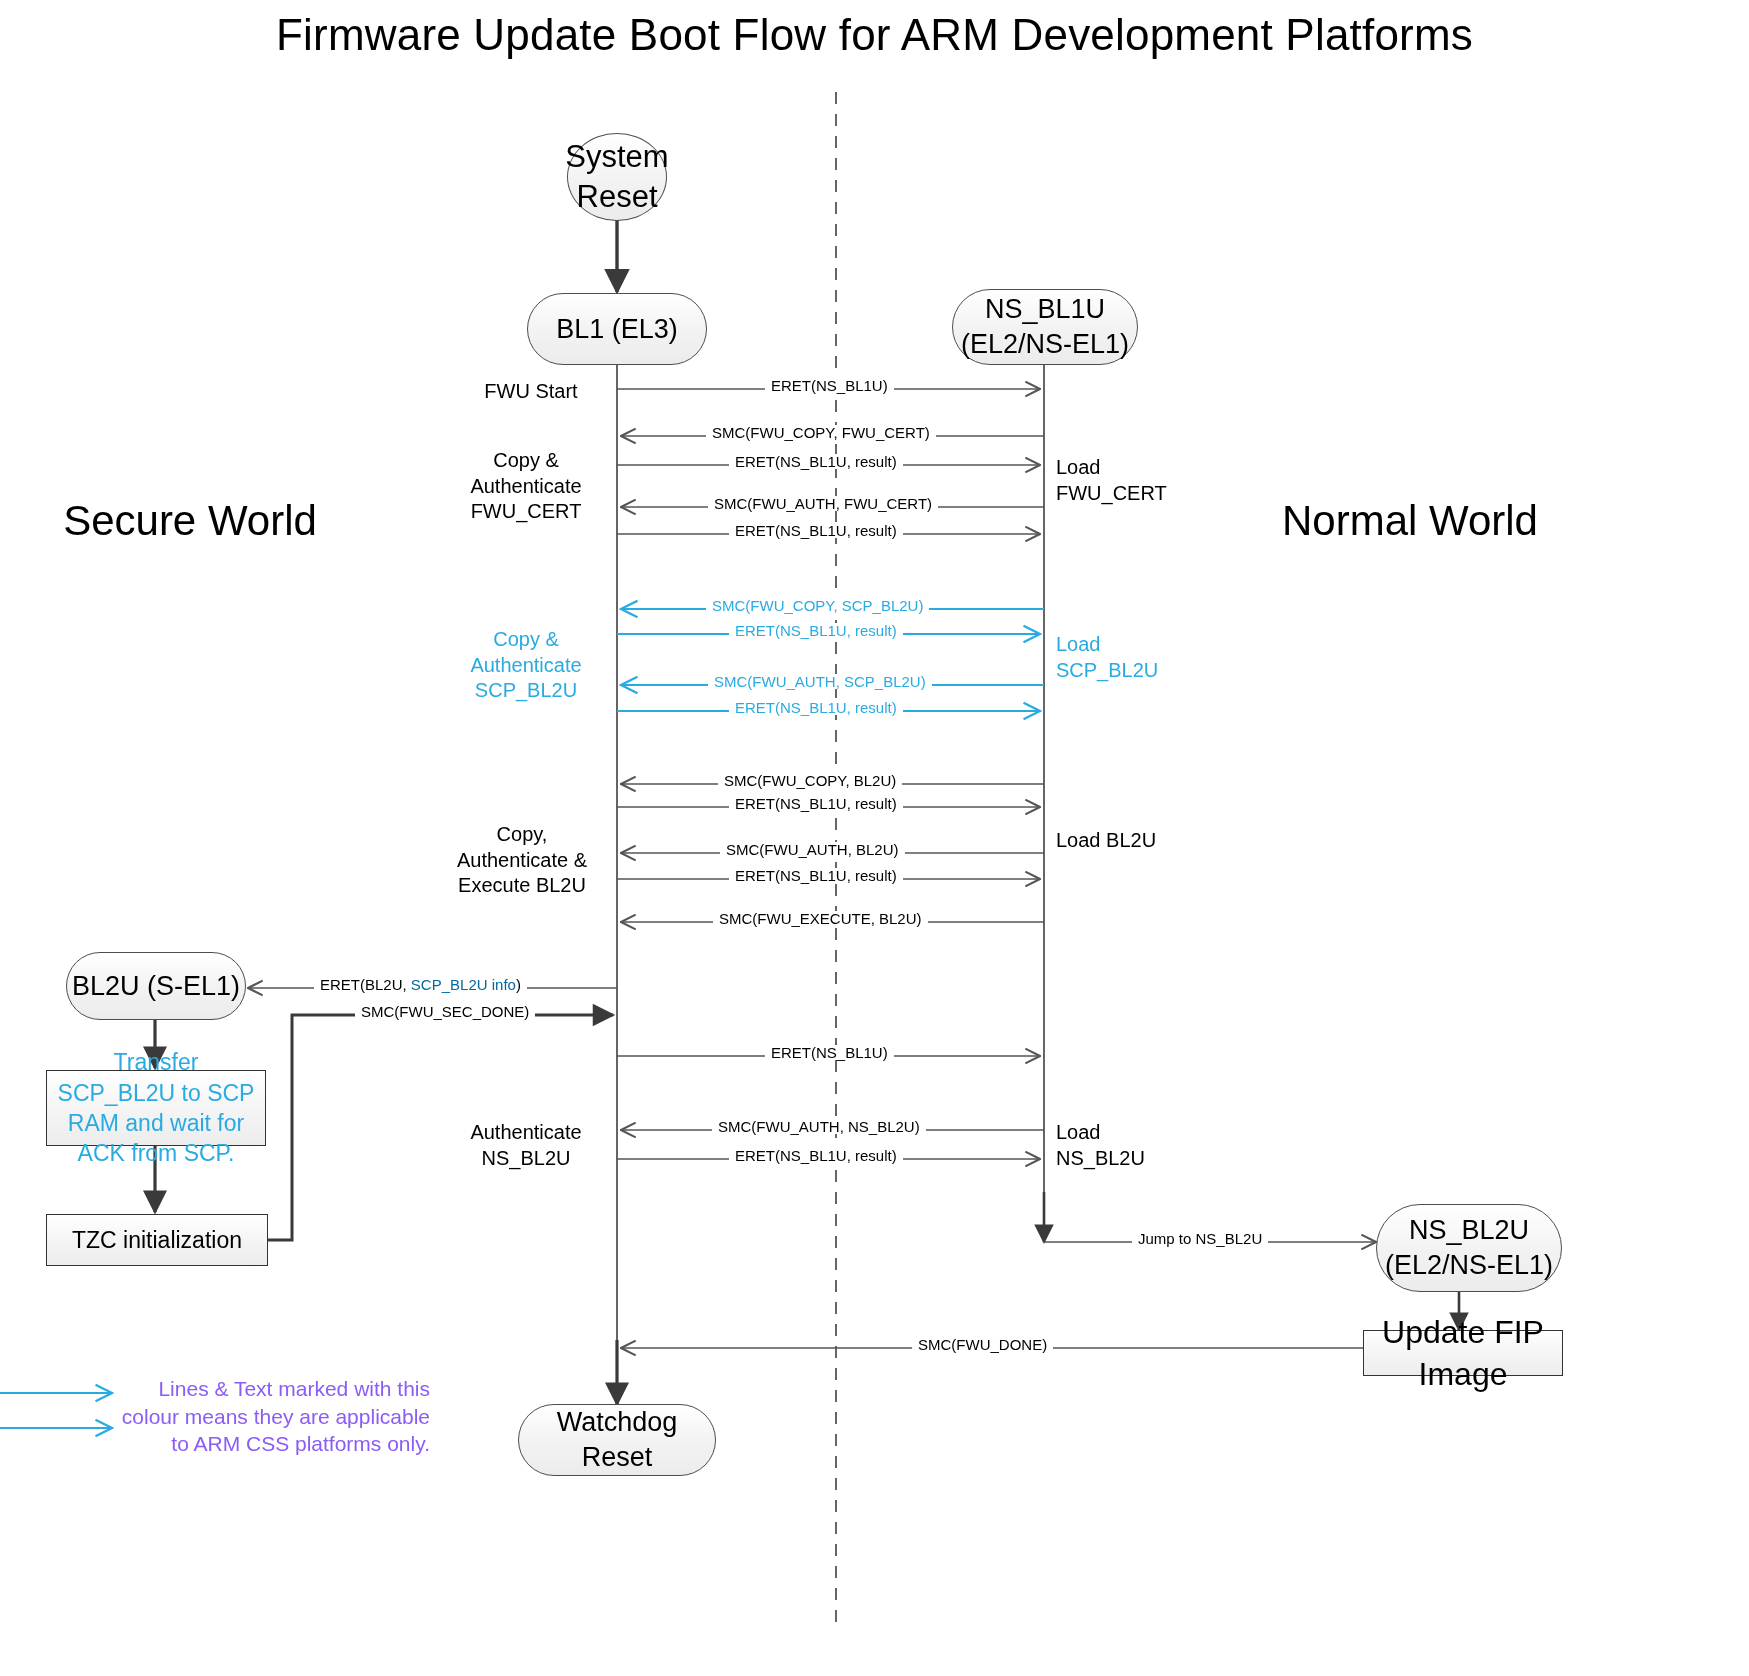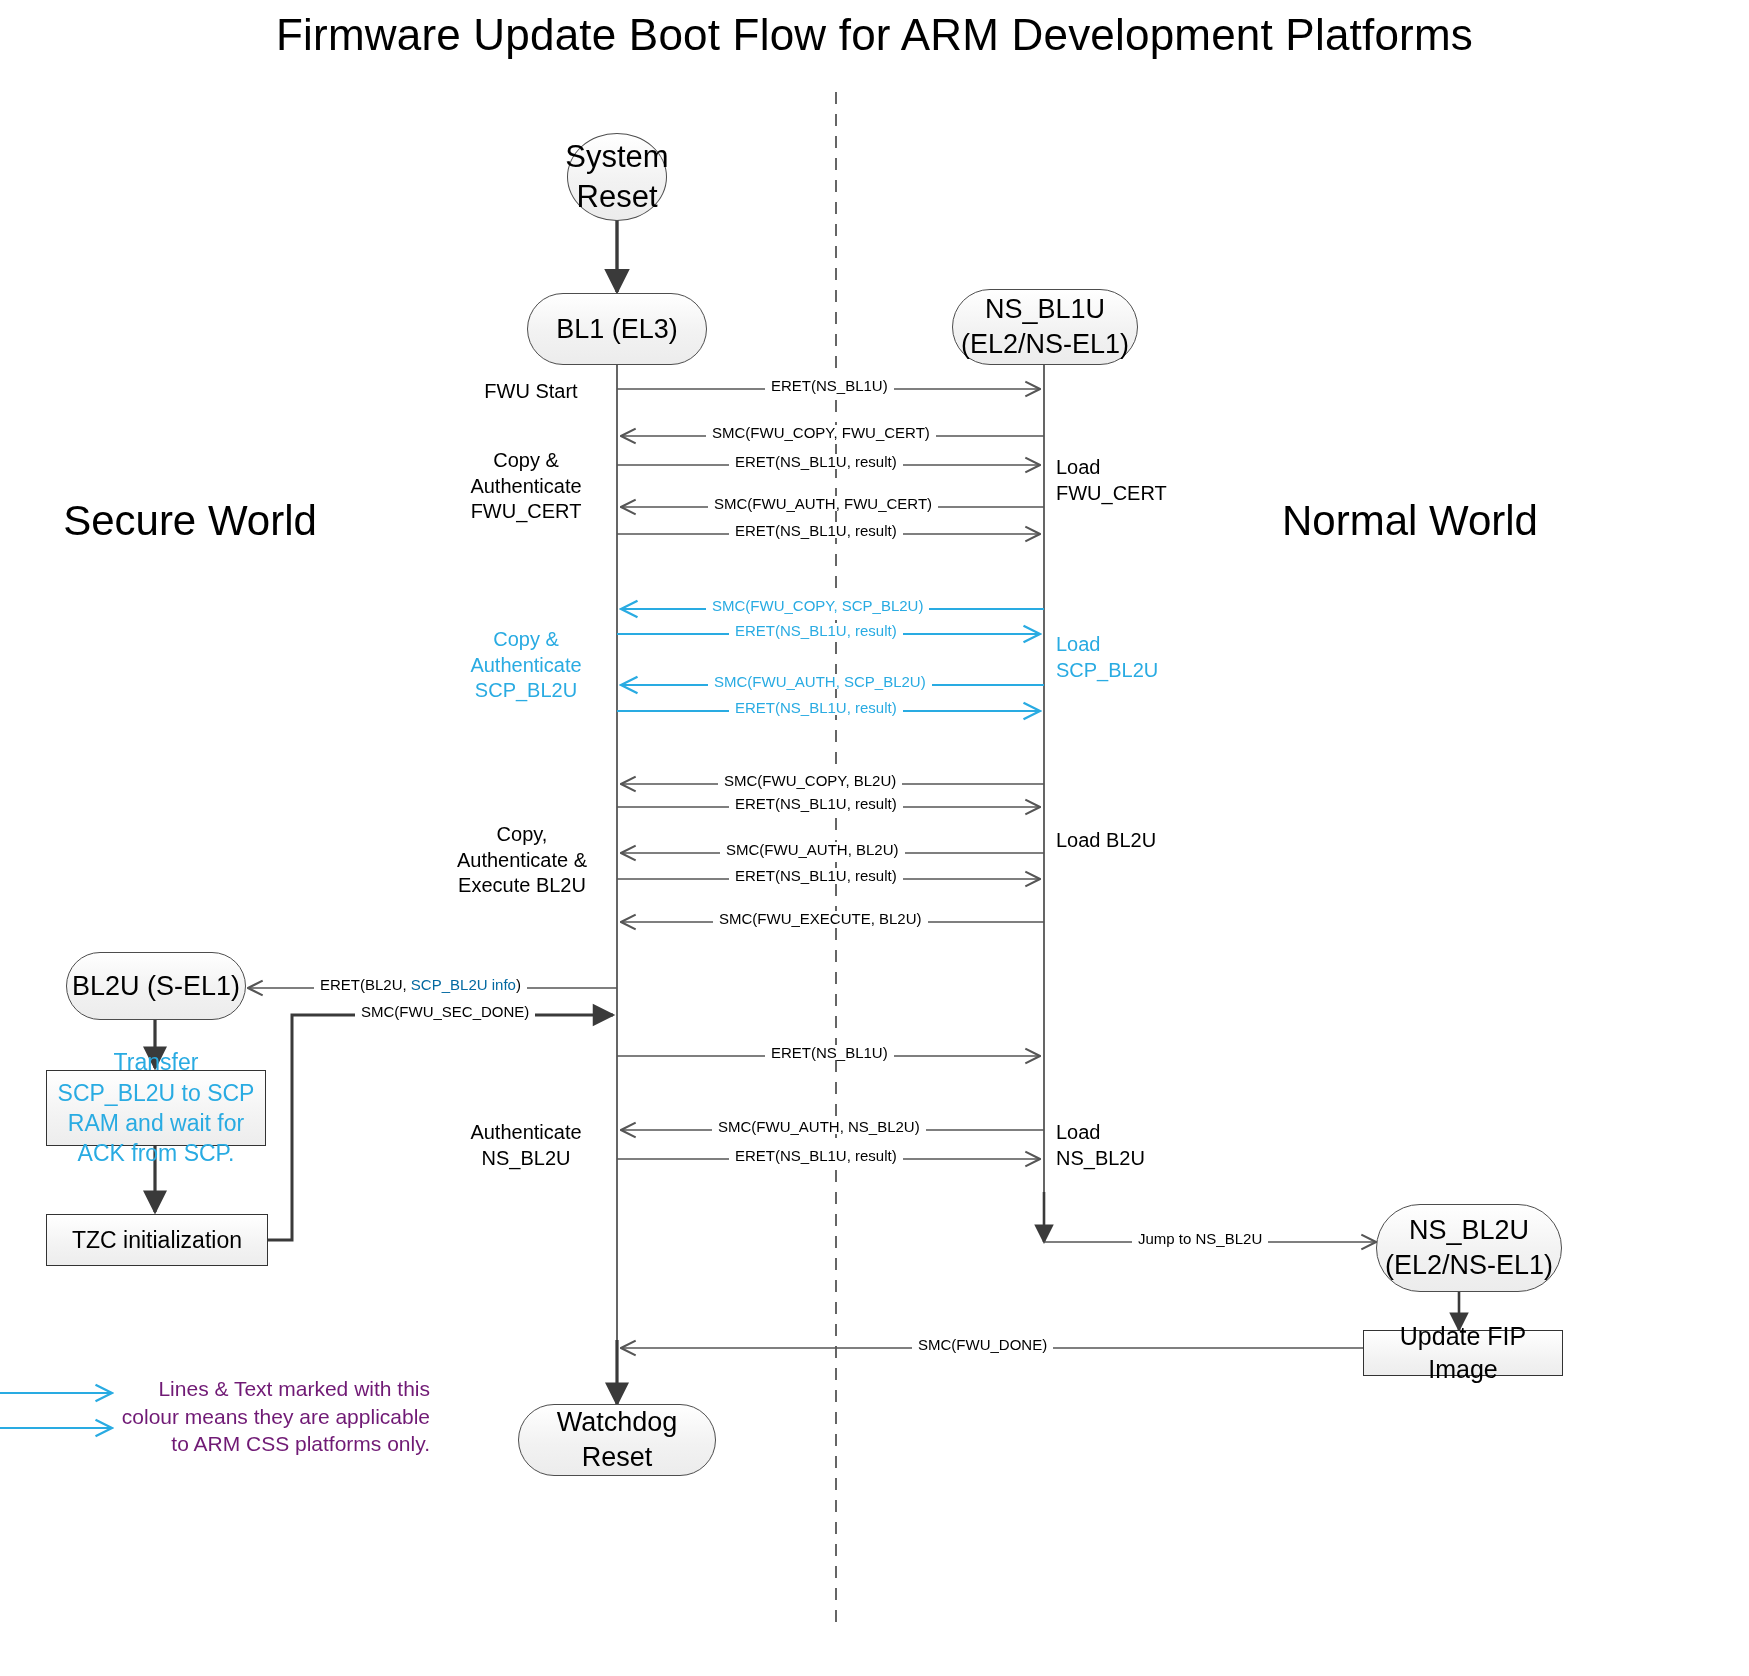--- a/index.html
+++ b/index.html
@@ -97,21 +97,21 @@
     line-height: 1.28;
     color: #000;
     white-space: pre-line;
   }
   .side-label.cyan { color: #29ABE2; }
 
   .legend-text {
     font-size: 21px;
     text-align: right;
     line-height: 1.32;
-    color: #701a75;
+    color: #8b5cf6;
     white-space: pre-line;
   }
 </style>
 </head>
 <body>
 
 <div id="canvas">
 
   <svg class="layer" viewBox="0 0 1749 1676">
     <defs>
@@ -212,21 +212,21 @@
 (EL2/NS-EL1)</div>
 
   <div class="abs node" style="left:518px; top:1404px; width:198px; height:72px; border-radius:36px;">Watchdog Reset</div>
 
   <div class="abs proc-box cyan" style="left:46px; top:1070px; width:220px; height:76px;">Transfer SCP_BL2U to
 SCP RAM and wait for
 ACK from SCP.</div>
 
   <div class="abs proc-box" style="left:46px; top:1214px; width:222px; height:52px;">TZC initialization</div>
 
-  <div class="abs proc-box" style="left:1363px; top:1330px; width:200px; height:46px; font-size:25px;">Update FIP Image</div>
+  <div class="abs proc-box" style="left:1363px; top:1330px; width:200px; height:46px; font-size:32px;">Update FIP Image</div>
 
   <div class="abs side-label" style="left:446px; top:379px; width:170px;">FWU Start</div>
   <div class="abs side-label" style="left:436px; top:448px; width:180px;">Copy &amp;
 Authenticate
 FWU_CERT</div>
   <div class="abs side-label cyan" style="left:436px; top:627px; width:180px;">Copy &amp;
 Authenticate
 SCP_BL2U</div>
   <div class="abs side-label" style="left:426px; top:822px; width:192px;">Copy,
 Authenticate &amp;

